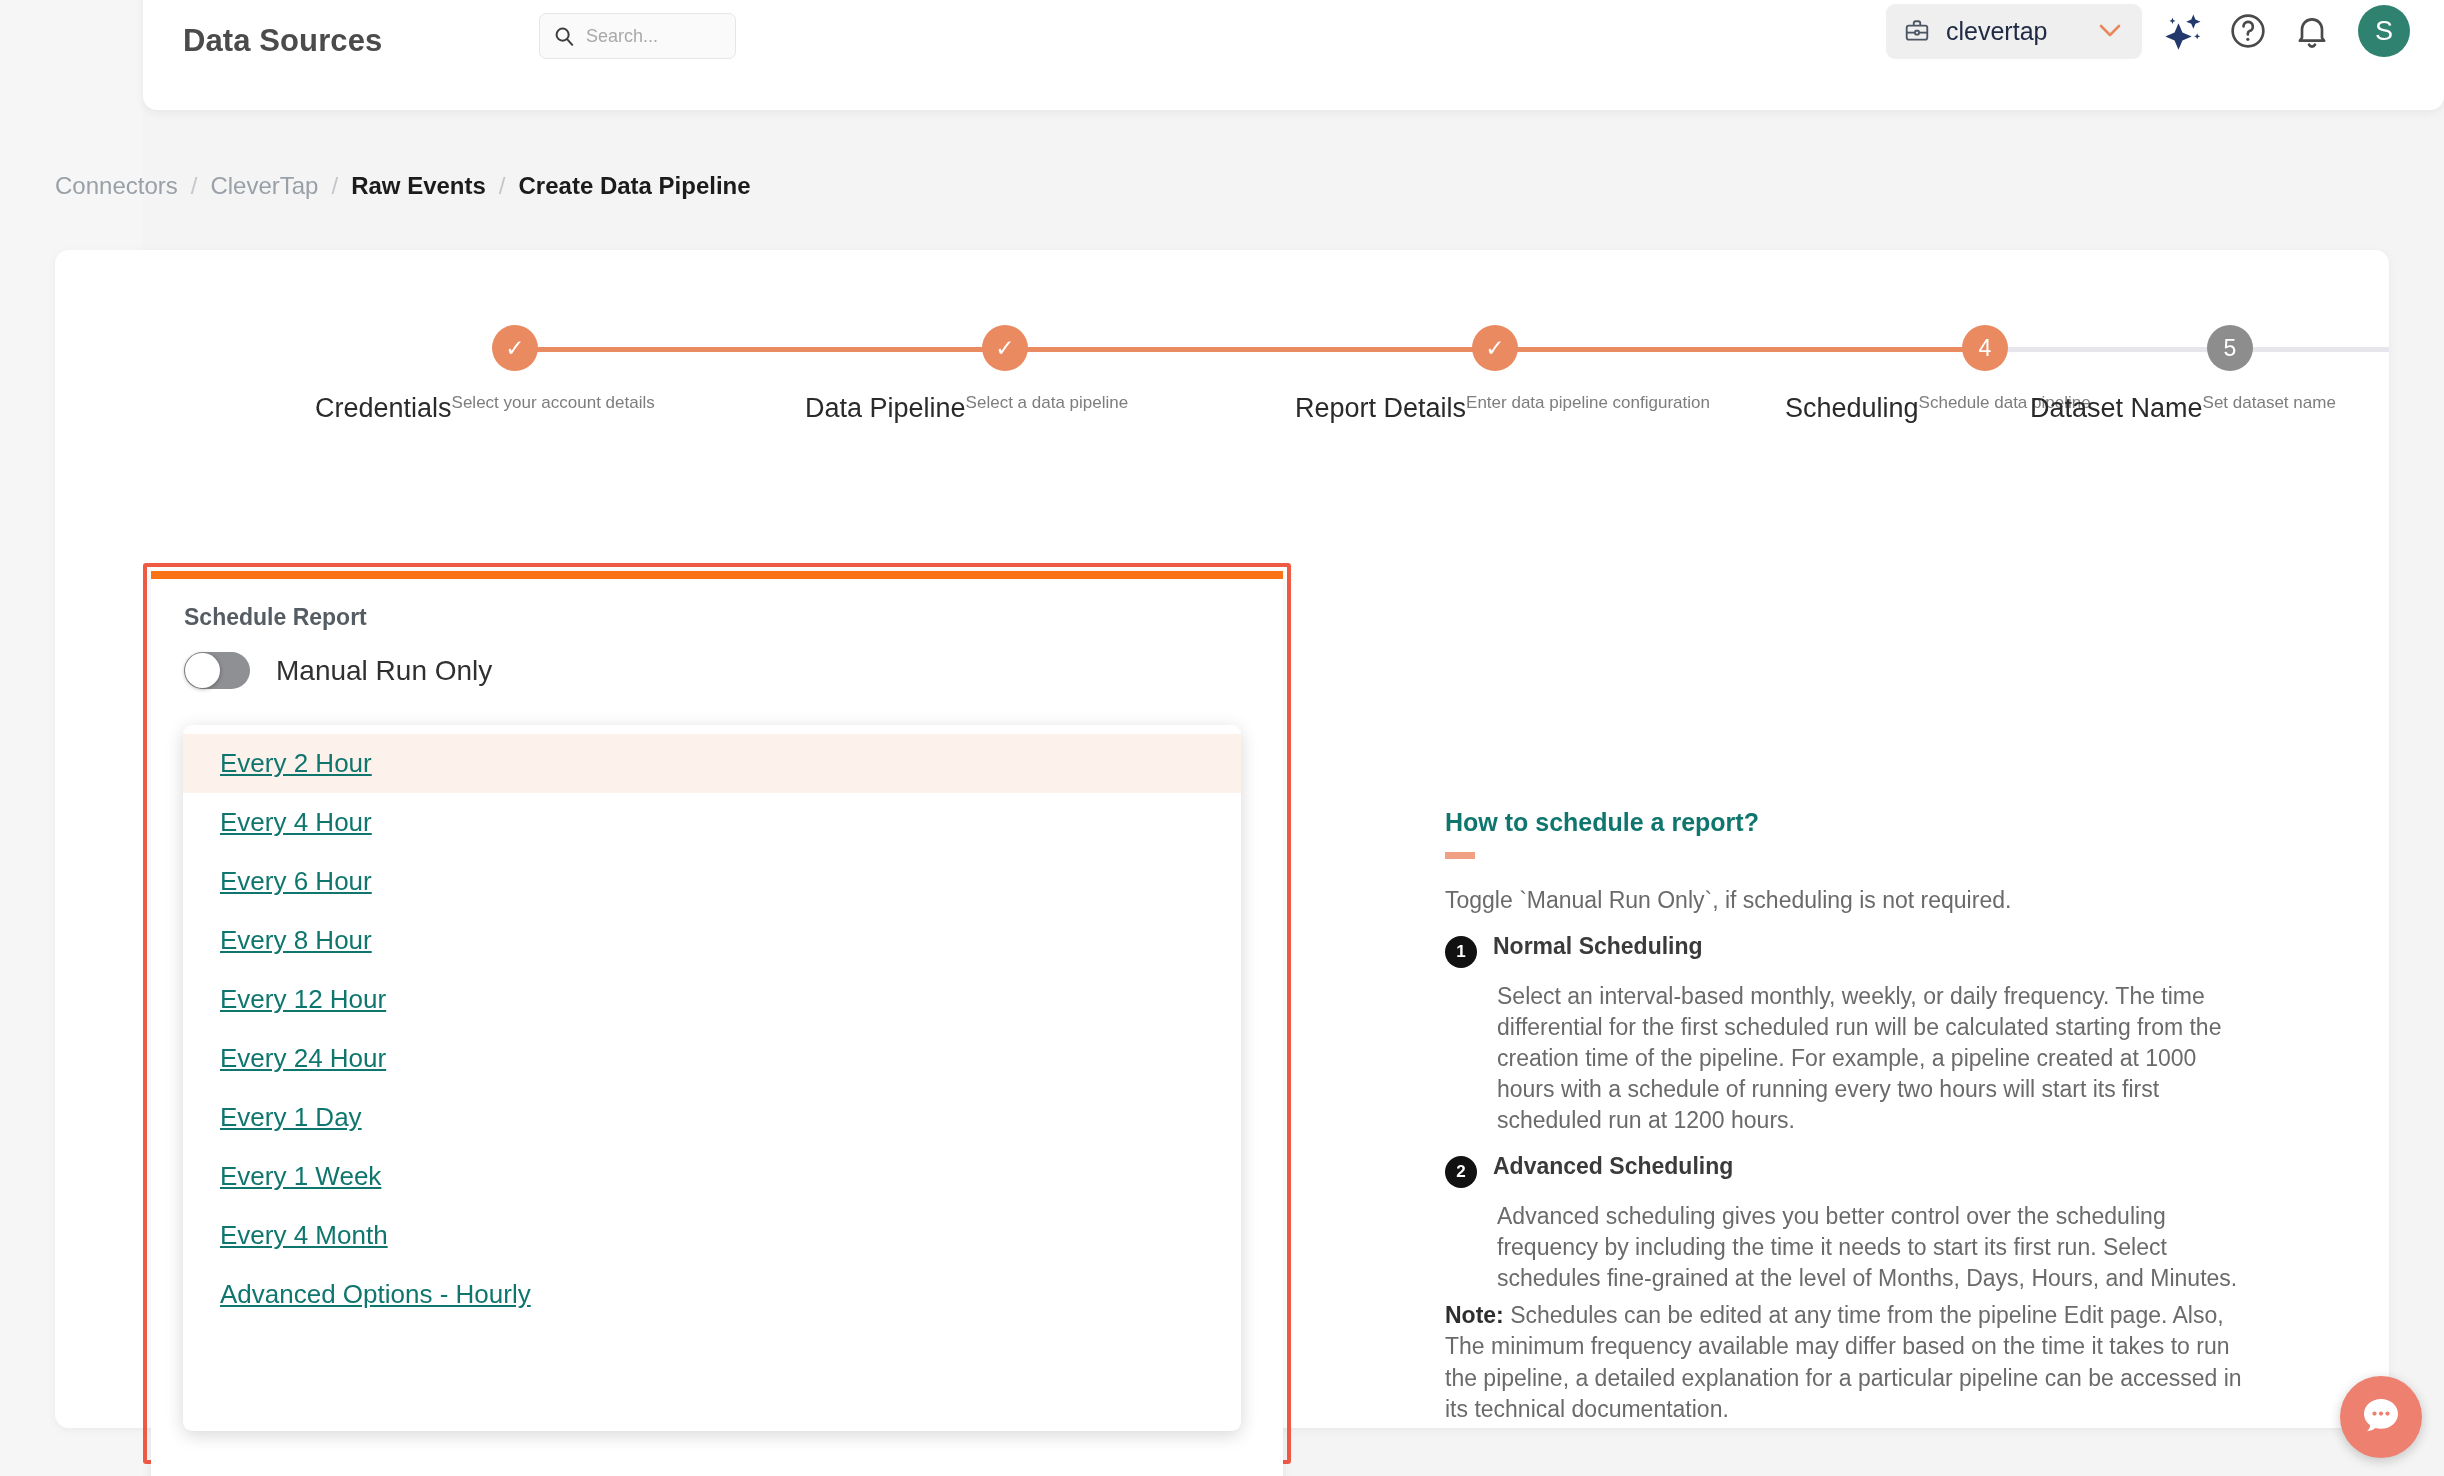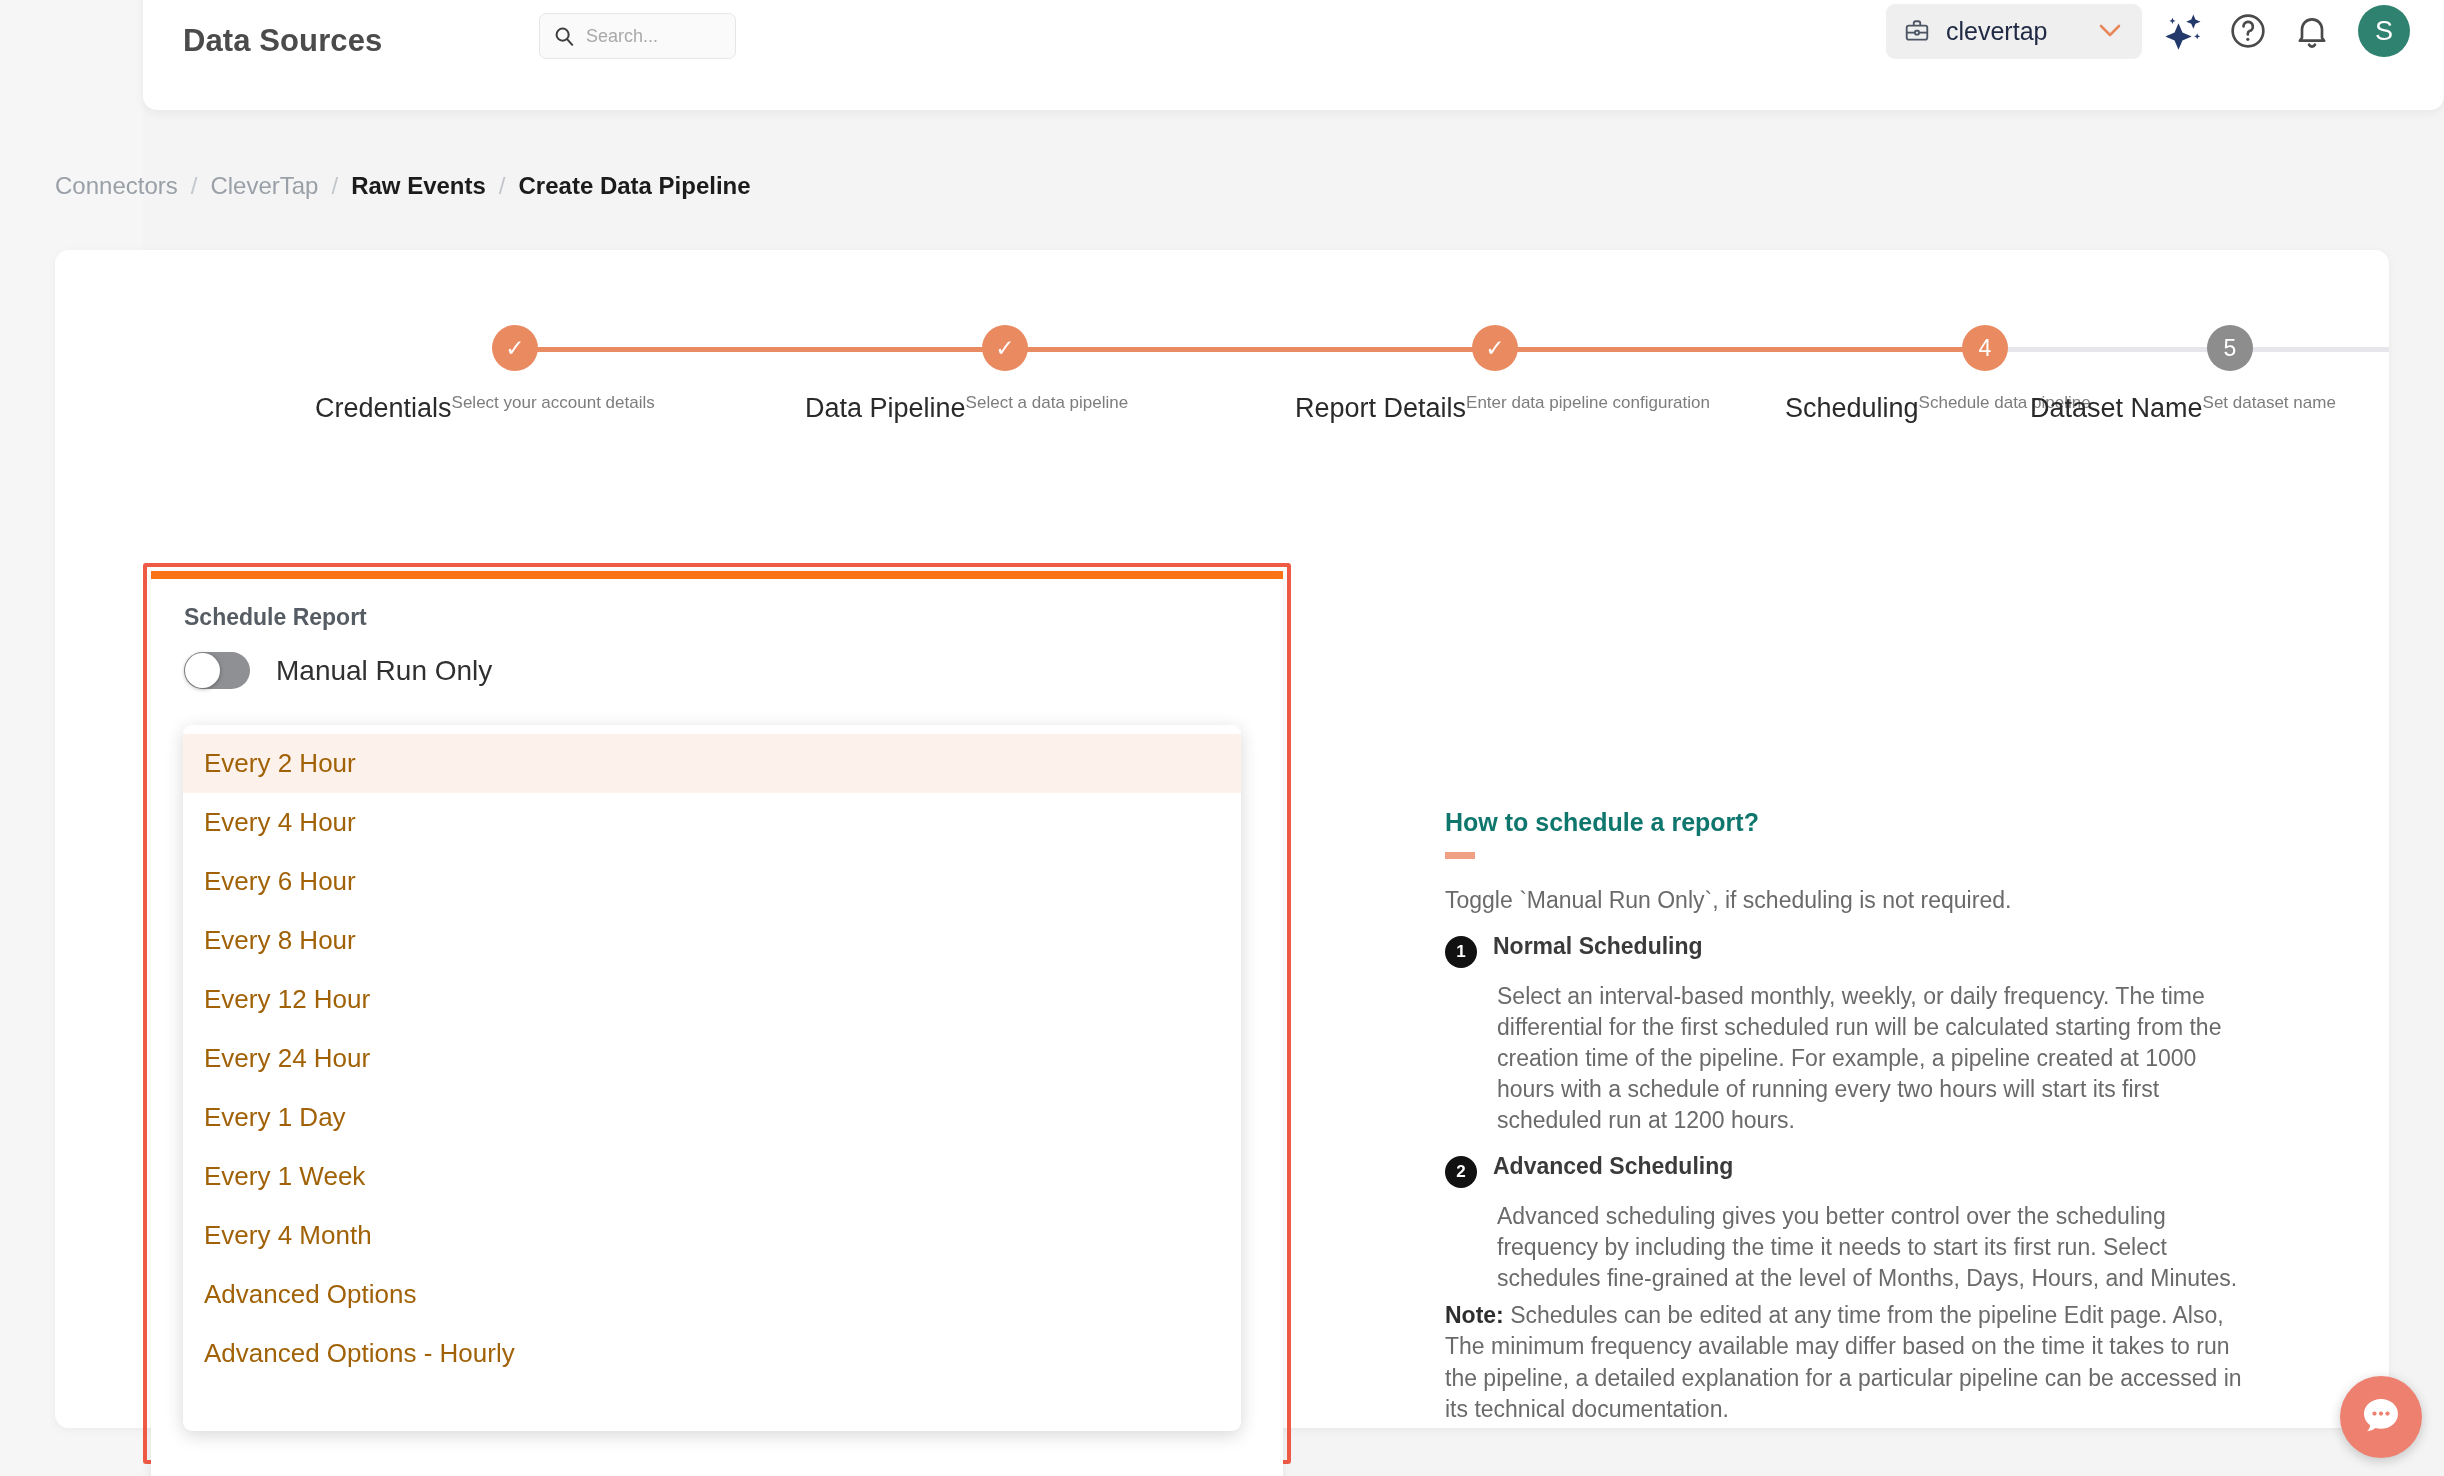--- a/index.html
+++ b/index.html
@@ -152,22 +152,23 @@
   
   .dropdown {
     position: absolute; left: 32px; top: 146px;
     width: 1058px; height: 706px;
     background: #ffffff; border-radius: 9px;
     box-shadow: 0 4px 18px rgba(0,0,0,0.16);
     overflow: hidden; padding-top: 9px;
   }
   .dd-item {
     height: 59px; display: flex; align-items: center;
-    padding-left: 21px; font-size: 26px; color: #a16207;
+    padding-left: 37px; font-size: 26px; color: #0f766e;
     cursor: pointer;
+    text-decoration: underline;
   }
   .dd-item.highlight { background: #fdf1ec; }
 
   
   .help {
     position: absolute; left: 1390px; top: 558px; width: 800px;
   }
   .help-title { font-size: 25px; font-weight: bold; color: #0f766e; }
   .help-rule { width: 30px; height: 7px; background: #f0a183; margin-top: 15px; }
   .help-intro { margin-top: 26px; font-size: 23px; color: #6a6a6a; line-height: 1.35; }
@@ -364,21 +365,20 @@
     <div class="dropdown">
       <div class="dd-item highlight">Every 2 Hour</div>
       <div class="dd-item">Every 4 Hour</div>
       <div class="dd-item">Every 6 Hour</div>
       <div class="dd-item">Every 8 Hour</div>
       <div class="dd-item">Every 12 Hour</div>
       <div class="dd-item">Every 24 Hour</div>
       <div class="dd-item">Every 1 Day</div>
       <div class="dd-item">Every 1 Week</div>
       <div class="dd-item">Every 4 Month</div>
-      <div class="dd-item">Advanced Options</div>
       <div class="dd-item">Advanced Options - Hourly</div>
     </div>
   </div>
 
   <div class="annot-box"></div>
 
   <div class="chat-btn">
     <span>
       <svg viewBox="0 0 48 48" width="48" height="48">
         <path d="M24 8C14.6 8 7 14.6 7 22.8c0 4.6 2.4 8.7 6.2 11.4-.3 2.3-1.4 4.4-3.1 6.1 3.2-.4 6-1.6 8.3-3.3 1.8.5 3.7.8 5.6.8 9.4 0 17-6.6 17-14.9S33.4 8 24 8z" fill="#ffffff"></path>

